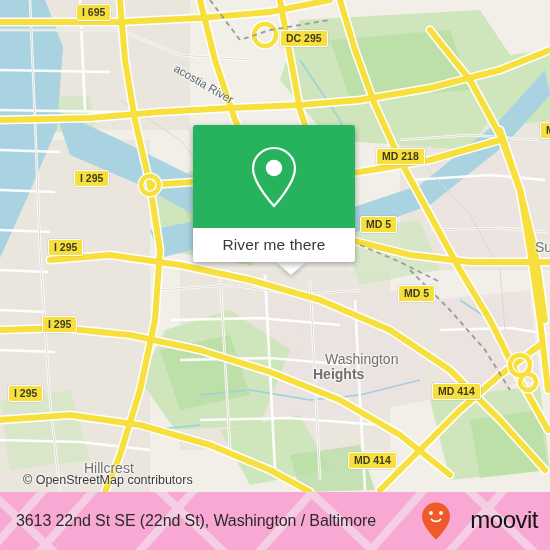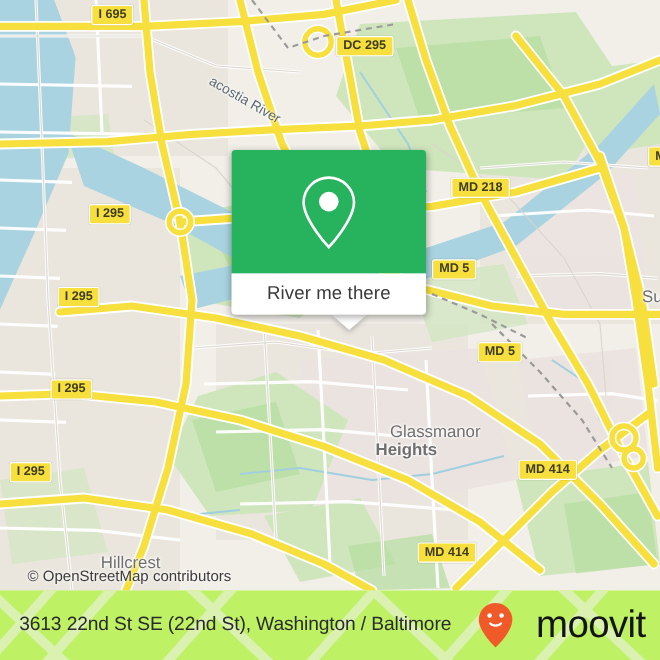--- a/index.html
+++ b/index.html
@@ -85,38 +85,38 @@
   .attrib{
     position:absolute;left:23px;top:473px;
     font-size:12.5px;color:#3b3b3b;
     z-index:60;
     text-shadow:0 0 3px rgba(255,255,255,.85),0 0 3px rgba(255,255,255,.85);
   }
 
   
   .footer{
     position:absolute;left:0;top:492px;width:550px;height:58px;
-    background:#bef264;overflow:hidden;
+    background:#f9a8d4;overflow:hidden;
     display:flex;align-items:center;
   }
   .footer-watermark{
     position:absolute;left:0;top:0;width:550px;height:58px;opacity:.55;
   }
   .footer-addr{
     position:relative;
     margin-left:16px;
     font-size:16px;color:#2b2b2b;
     white-space:nowrap;letter-spacing:-0.1px;
   }
   .brand{
     position:absolute;right:12px;top:9px;
     display:flex;align-items:center;height:40px;
   }
   .brand-word{
-    font-size:32px;color:#141414;
+    font-size:24px;color:#141414;
     letter-spacing:-0.5px;line-height:32px;
     font-weight:500;
     margin-left:18px;
     margin-top:-2px;
   }
 </style>
 </head>
 <body>
 
 <div class="screen">
@@ -272,21 +272,21 @@
     <div class="shield" style="left:360px;top:216px;">MD 5</div>
     <div class="shield" style="left:74px;top:170px;">I 295</div>
     <div class="shield" style="left:48px;top:239px;">I 295</div>
     <div class="shield" style="left:42px;top:316px;">I 295</div>
     <div class="shield" style="left:8px;top:385px;">I 295</div>
     <div class="shield" style="left:398px;top:285px;">MD 5</div>
     <div class="shield" style="left:432px;top:383px;">MD 414</div>
     <div class="shield" style="left:348px;top:452px;">MD 414</div>
     <div class="shield" style="left:540px;top:122px;overflow:hidden;width:10px;">M</div>
 
-    <div class="place" style="left:325px;top:352px;">Glassmanor</div>
+    <div class="place" style="left:325px;top:352px;">Washington</div>
     <div class="place" style="left:313px;top:367px;font-weight:bold;">Heights</div>
     <div class="place" style="left:84px;top:461px;">Hillcrest</div>
     <div class="place" style="left:535px;top:240px;">Su</div>
 
     <div class="river-label" style="left:178px;top:62px;">acostia River</div>
 
     <div class="poi-card">
       <div class="poi-card-top">
         <svg width="56" height="68" viewBox="0 0 56 68">
           <path d="M28,5 C16.5,5 7,14.2 7,25.6 C7,40.5 28,63 28,63 C28,63 49,40.5 49,25.6 C49,14.2 39.5,5 28,5 Z" fill="none" stroke="#ffffff" stroke-width="2.2"></path>

